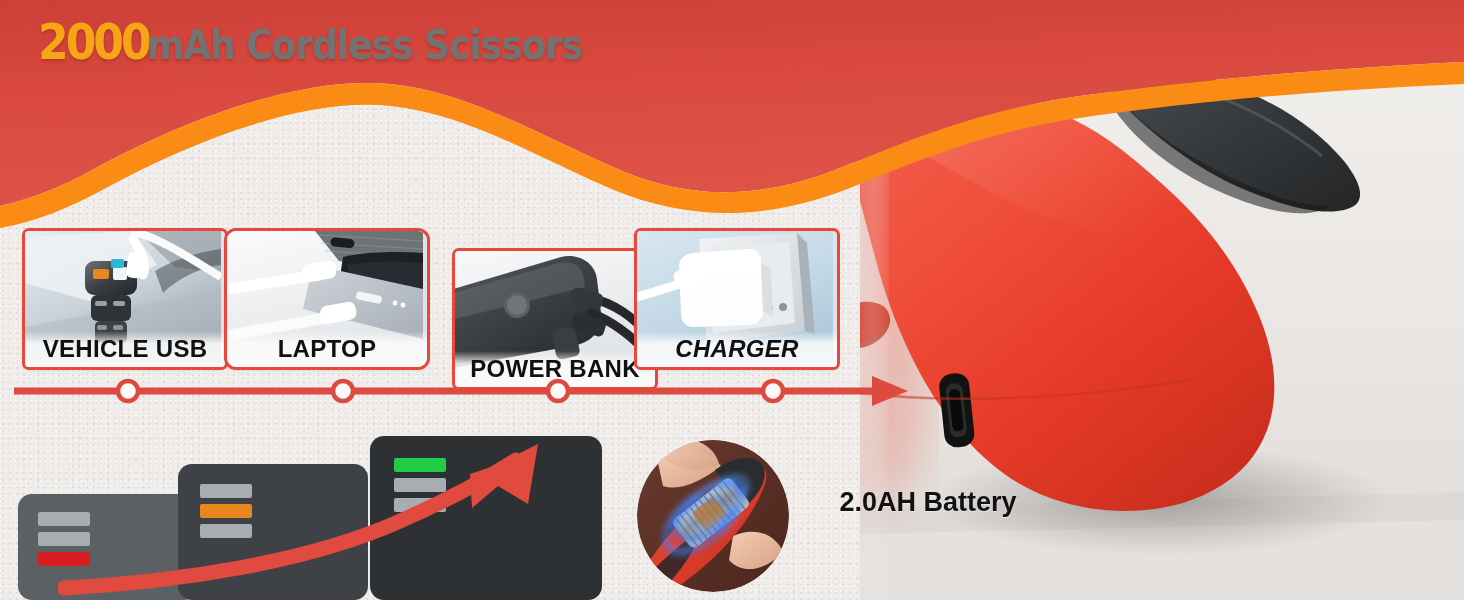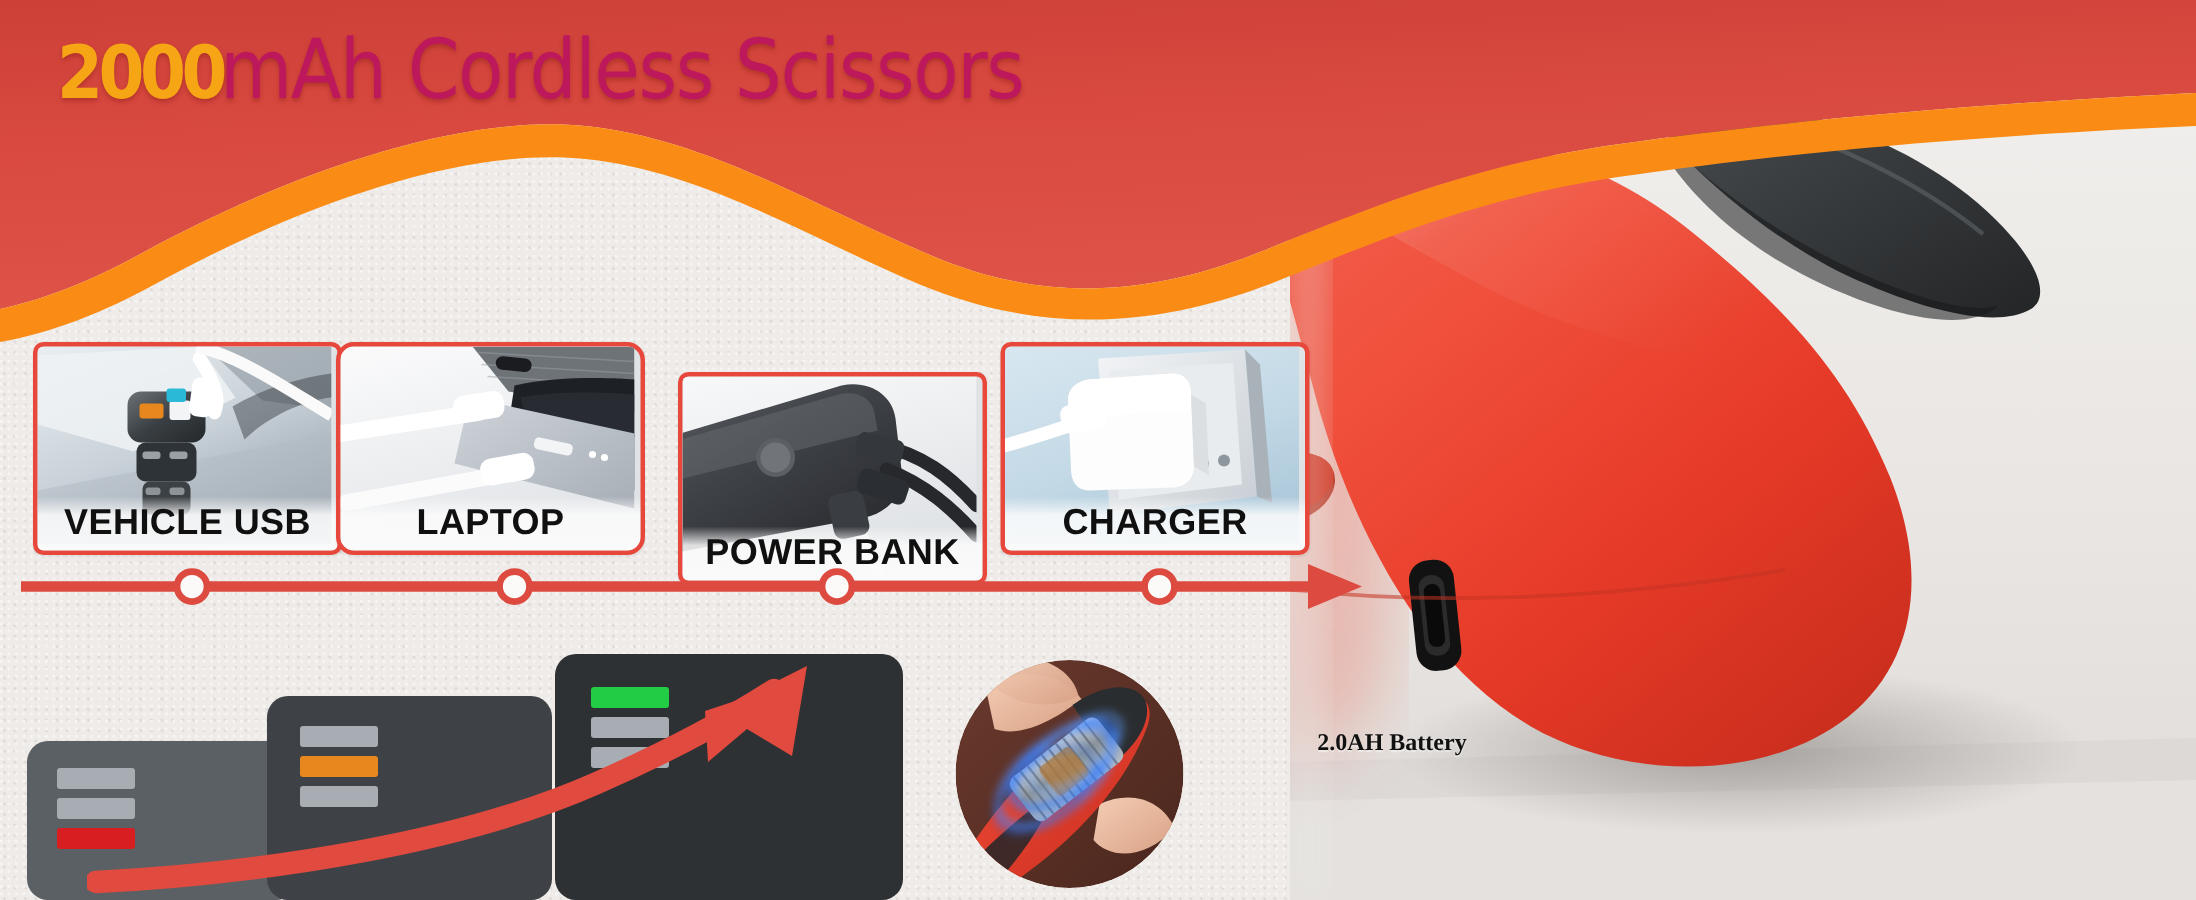--- a/index.html
+++ b/index.html
@@ -21,23 +21,23 @@
   
   .wave{position:absolute;left:0;top:0;width:1464px;height:230px;}
 
   
   .title{position:absolute;left:38px;top:14px;white-space:nowrap;
     font-weight:bold;letter-spacing:-1px;
     text-shadow:0 2px 3px rgba(120,20,15,.35);}
   .title .num{font-size:49px;color:#F6A615;
     font-family:"DejaVu Sans Condensed","Liberation Sans",sans-serif;
     font-weight:bold;letter-spacing:-3px;}
-  .title .rest{font-size:55px;color:#be185d;letter-spacing:-1px;
+  .title .rest{font-size:40px;color:#737373;letter-spacing:-1px;
     font-family:"DejaVu Sans Condensed","Liberation Sans",sans-serif;
-    font-weight:normal;margin-left:-2px;}
+    font-weight:bold;margin-left:-2px;}
 
   
   .product{position:absolute;left:860px;top:0;width:604px;height:600px;overflow:hidden;}
 
   
   .cards{position:absolute;left:22px;top:228px;width:846px;height:136px;}
   .card{position:absolute;top:0;width:200px;height:136px;
     border:3px solid #E8483C;border-radius:7px;overflow:hidden;background:#dfe3e6;
     box-shadow:0 1px 2px rgba(0,0,0,.08);}
   .card .photo{position:absolute;inset:0;}
@@ -54,22 +54,22 @@
   .bcard{position:absolute;border-radius:14px;}
   .bcard .bars{position:absolute;}
   .bar{width:52px;height:14px;border-radius:2px;margin-bottom:6px;background:#A7ADB2;}
 
   
   .hand-inset{position:absolute;left:637px;top:440px;width:152px;height:152px;
     border-radius:50%;overflow:hidden;}
 
   
   .btext{position:absolute;left:792px;top:486px;width:272px;
-    text-align:center;color:#111;font-weight:bold;font-size:16px;line-height:1.25;
-    text-shadow:0 1px 1px rgba(255,255,255,.5);font-family:Liberation Serif, serif;}
+    text-align:center;color:#111;font-weight:bold;font-size:27px;line-height:1.25;
+    text-shadow:0 1px 1px rgba(255,255,255,.5);}
 </style>
 </head>
 <body>
 
 <div class="stage">
 
   <div class="bg-base"></div>
   <div class="bg-noise"></div>
 
   <div class="product">
@@ -307,21 +307,21 @@
           <path d="M136 62 C 162 72, 180 88, 196 106" stroke="#26282b" stroke-width="9" fill="none" stroke-linecap="round"></path>
           <rect x="118" y="36" width="32" height="16" rx="5" fill="#34383c" transform="rotate(14 118 36)"></rect>
           <rect x="120" y="60" width="34" height="17" rx="5" fill="#2b2e32" transform="rotate(18 120 60)"></rect>
           <path d="M108 92 C 120 106, 128 120, 130 132" stroke="#f4f4f4" stroke-width="8" fill="none"></path>
           <rect x="96" y="80" width="24" height="30" rx="6" fill="#3a3d41" transform="rotate(-12 96 80)"></rect>
         </svg>
       </div>
       <div class="label">POWER BANK</div>
     </div>
 
-    <div class="card" style="left:645px;">
+    <div class="card" style="left:612px;font-style:italic;">
       <div class="photo">
         <svg width="196" height="132" viewBox="0 0 196 132">
           <defs>
             <linearGradient id="chBg" x1="0" y1="0" x2="0.5" y2="1">
               <stop offset="0%" stop-color="#d8e7f0"></stop>
                 <stop offset="60%" stop-color="#c3d9e6"></stop>
               <stop offset="100%" stop-color="#aecadb"></stop>
             </linearGradient>
             <linearGradient id="socketG" x1="0" y1="0" x2="1" y2="1">
               <stop offset="0%" stop-color="#f2f4f6"></stop>

